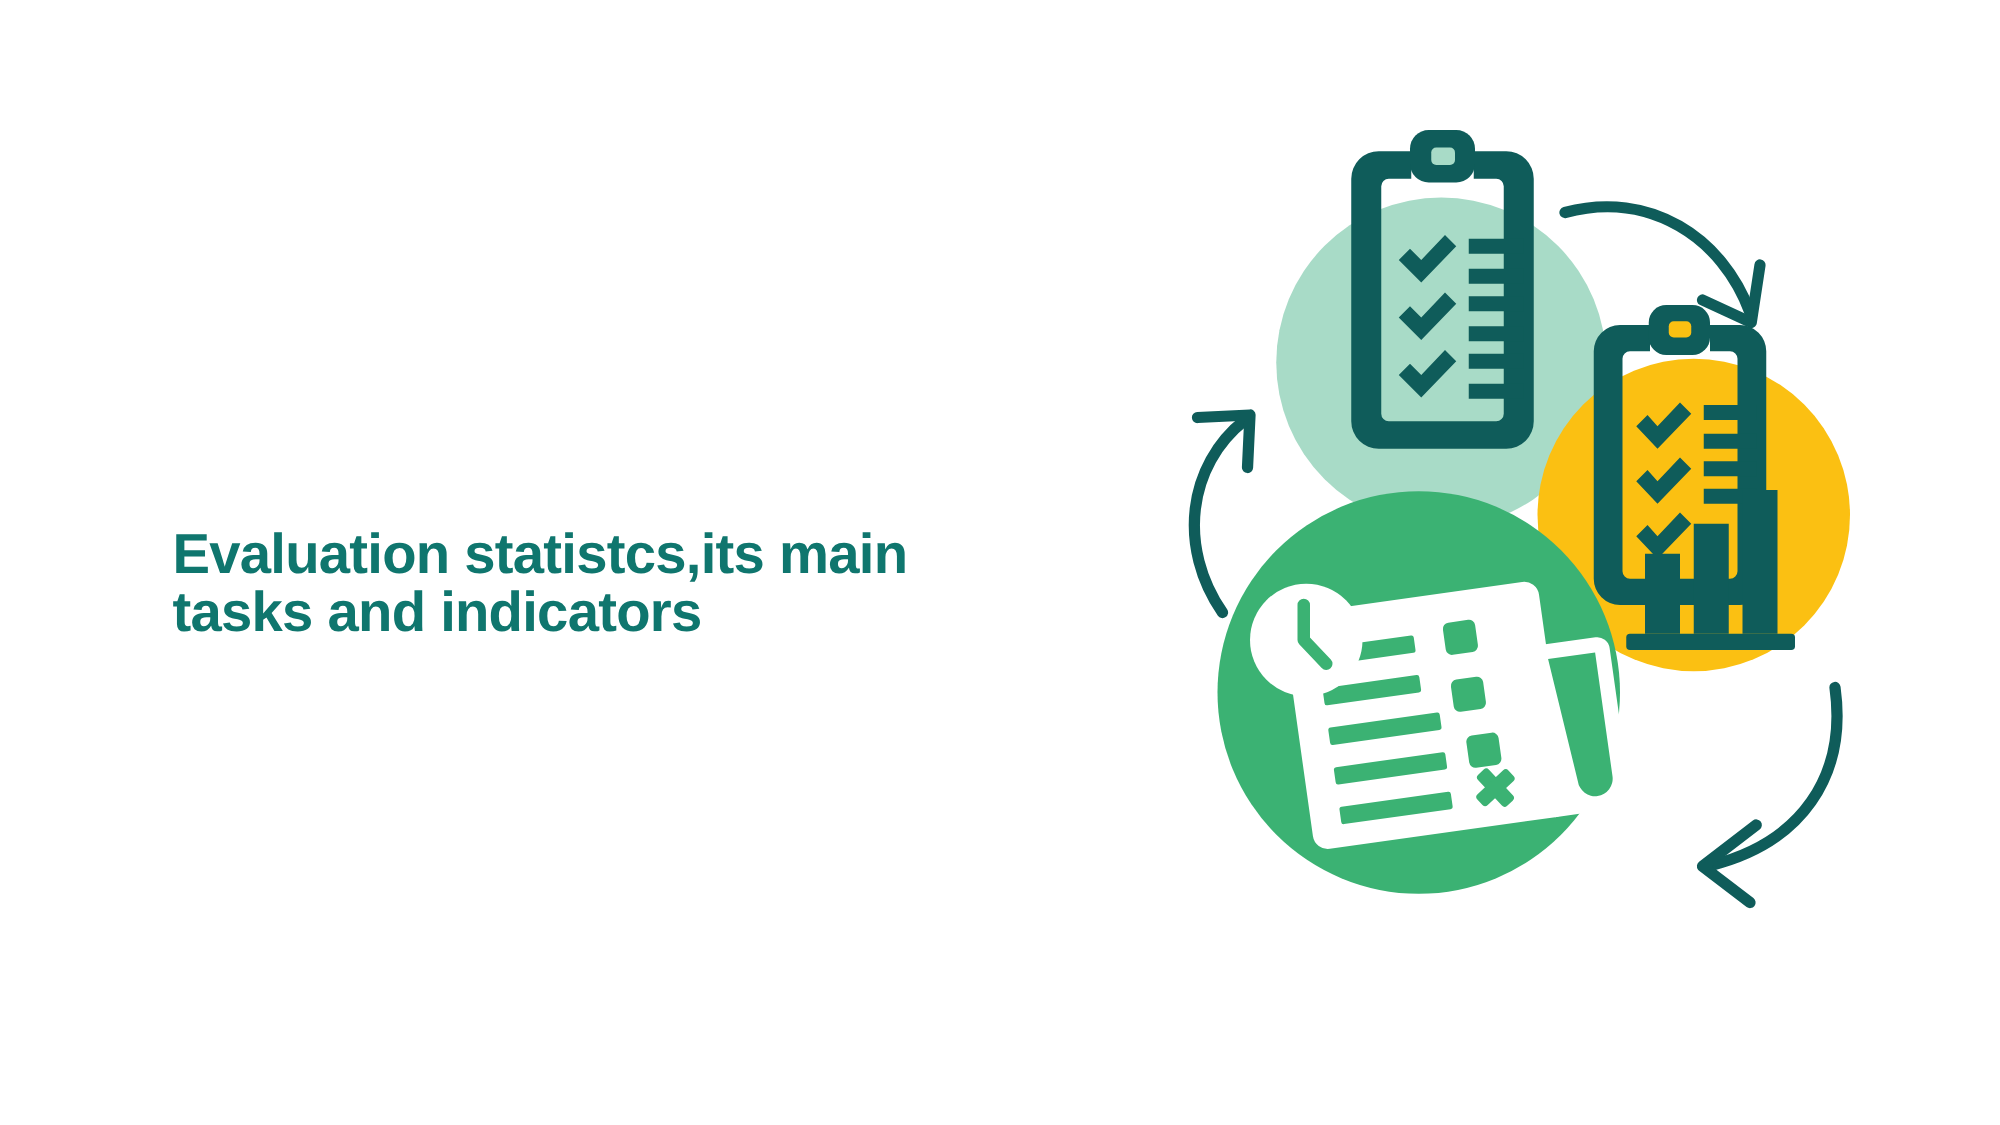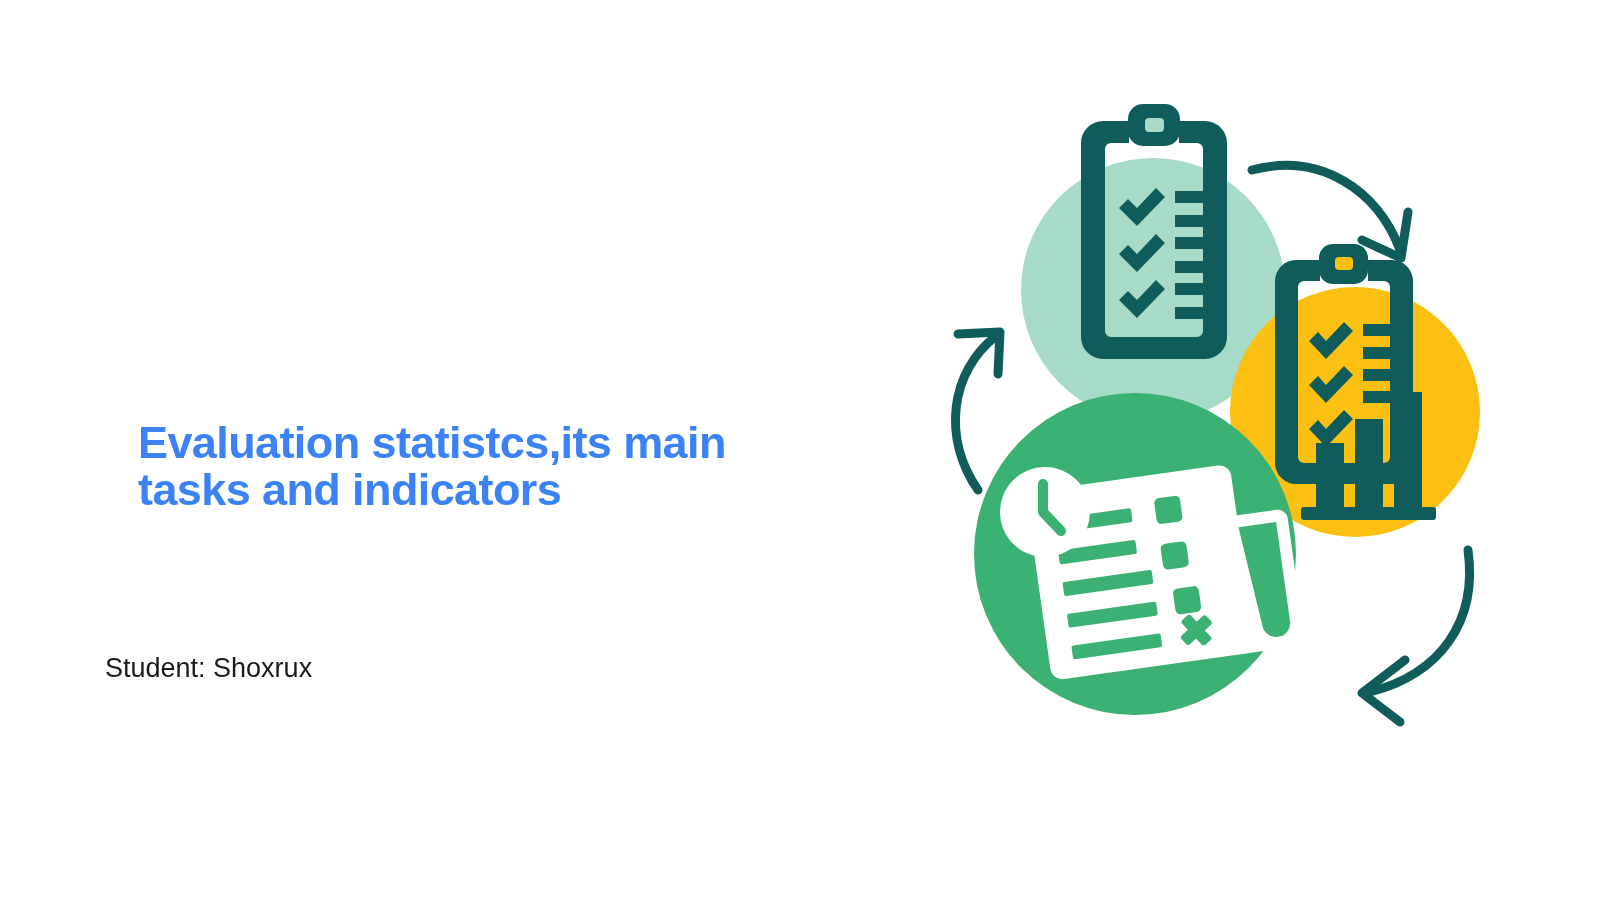--- a/index.html
+++ b/index.html
@@ -34,21 +34,21 @@
     position: absolute;
     left: 138px;
     top: 420px;
     width: 680px;
     margin: 0;
     font-family: "Liberation Sans", sans-serif;
     font-size: 45px;
     font-weight: 700;
     line-height: 1.04;
     letter-spacing: -0.6px;
-    color: #3b82f6;
+    color: #0f766e;
     white-space: pre-line;
   }
   .meta-list {
     position: absolute;
     left: 105px;
     top: 655px;
     width: 700px;
   }
   .meta-line {
     font-family: "Liberation Sans", sans-serif;
@@ -78,21 +78,20 @@
 <body>
 
 <div class="slide">
 
   <div class="text-pane">
 
     <h1 class="slide-title">Evaluation statistcs,its main
 tasks and indicators</h1>
 
     <div class="meta-list">
-      <p class="meta-line">Student: Shoxrux</p>
     </div>
 
   </div>
 
   <div class="graphic">
     <svg viewBox="0 0 700 780" xmlns="http://www.w3.org/2000/svg" aria-hidden="true">
 
       <g fill="none" stroke="#0F5C5A" stroke-width="9" stroke-linecap="round" stroke-linejoin="round">
         <path d="M 352 110 C 420 92 478 130 500 190"></path>
         <path d="M 462 180 L 501 198 L 508 152"></path>

